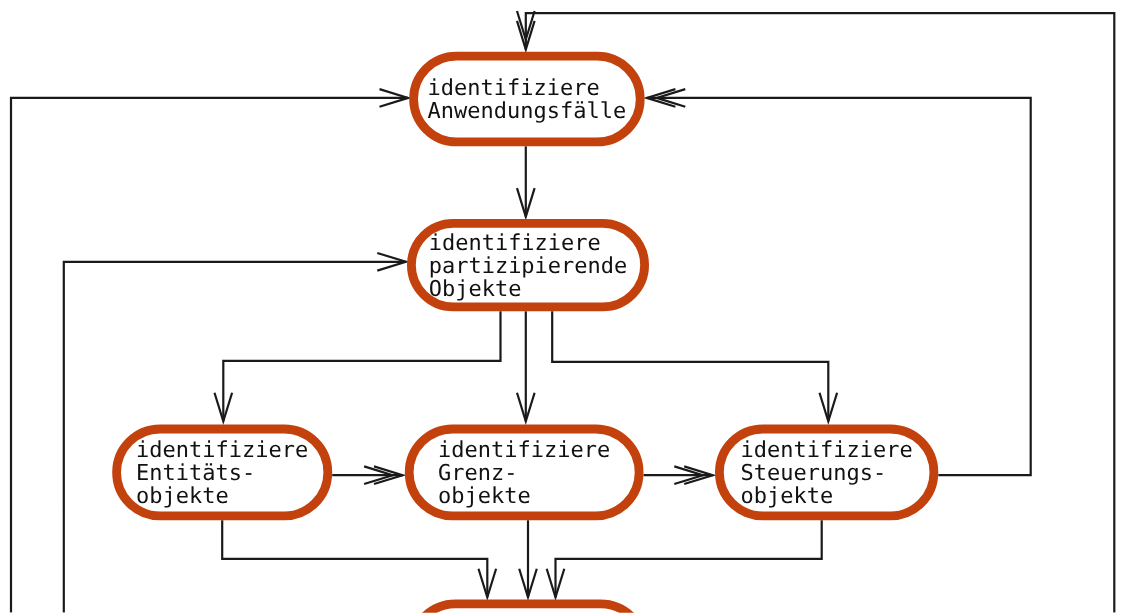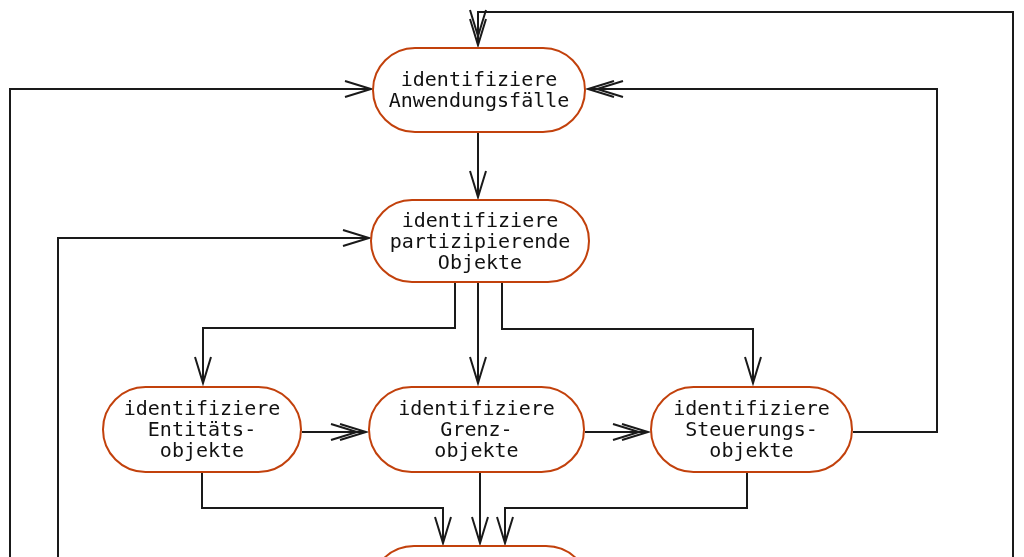--- a/index.html
+++ b/index.html
@@ -26,26 +26,25 @@
   }
   svg.wires * {
     stroke: #1a1a1a;
     stroke-width: 2;
     fill: none;
   }
   .node {
     position: absolute;
     box-sizing: border-box;
     background: #ffffff;
-    border: 2px solid #c2410c;
+    border: 8px solid #c2410c;
     border-radius: 44px;
     display: flex;
     align-items: center;
     justify-content: center;
-    text-align: center;
     white-space: pre-line;
     font-size: 20px;
     line-height: 21px;
     color: #111111;
   }
 </style>
 </head>
 <body>
 
 <div class="stage">

